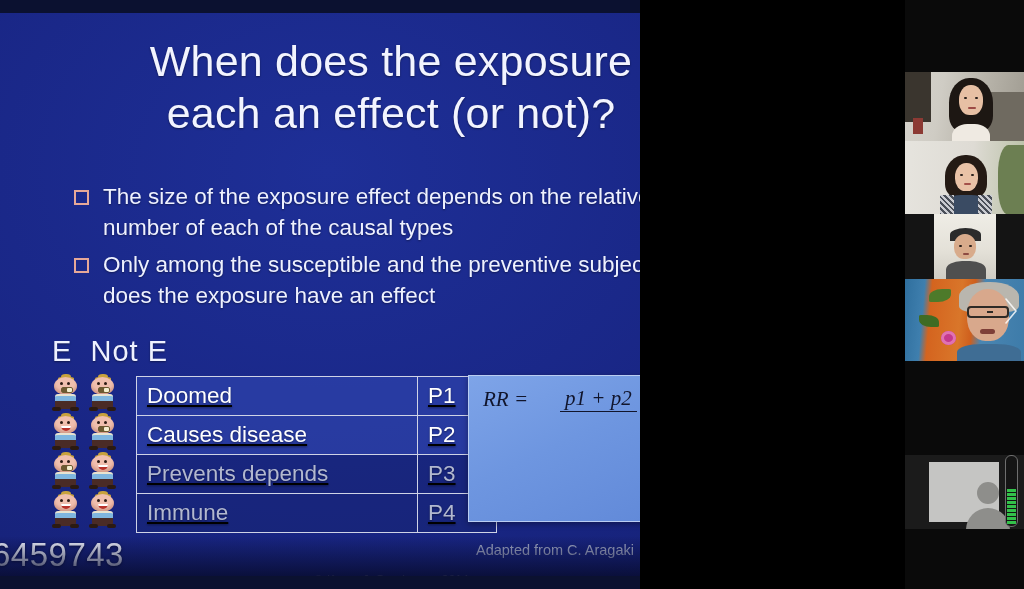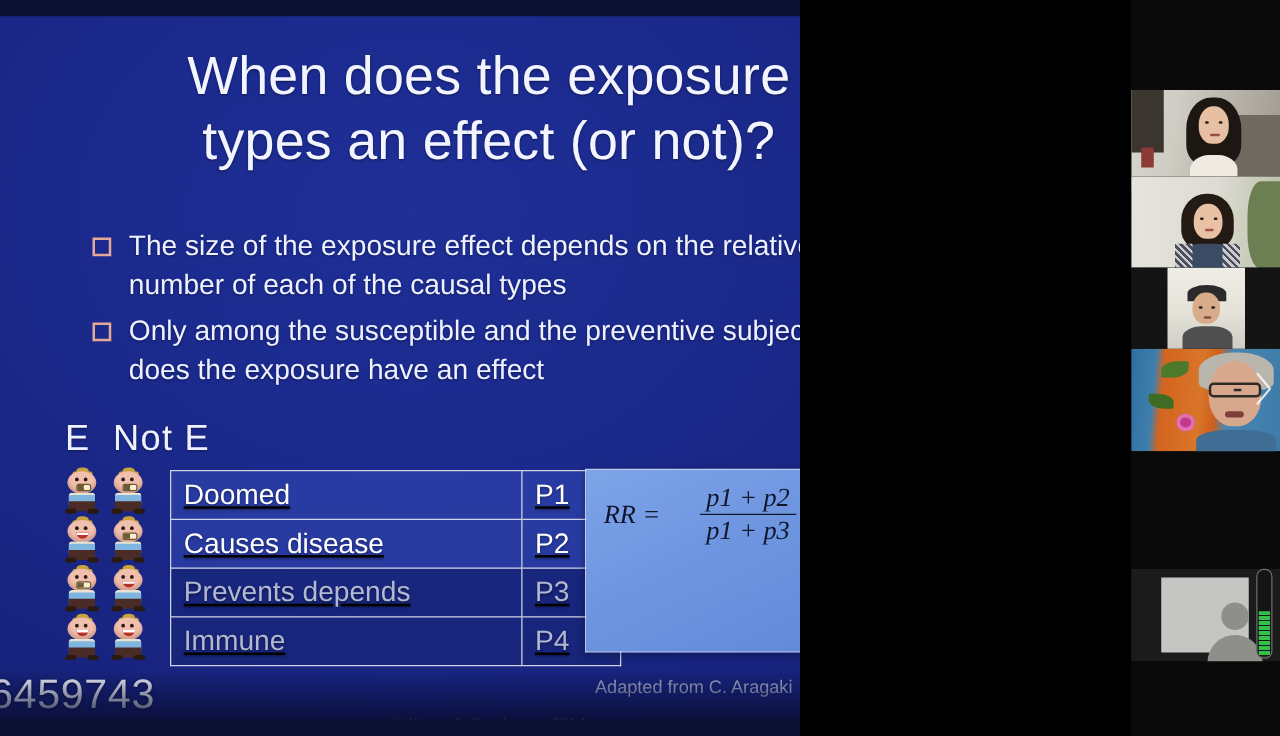--- a/index.html
+++ b/index.html
@@ -119,21 +119,21 @@
     position:absolute;left:468px;top:362px;width:278px;height:145px;
     background:linear-gradient(155deg,#7ea4e8 0%,#6e96e0 40%,#5d85d6 100%);
     border:1px solid #b9cdf2;
     box-shadow:0 2px 6px rgba(0,0,0,.35);
   }
   .frm{
     position:absolute;display:flex;align-items:center;
     font-family:"Liberation Serif", serif;font-style:italic;color:#11152c;gap:25px;
   }
   .frm .lhs{font-size:21px;margin-right:7px;white-space:nowrap;}
-  .frac{display:inline-flex;flex-direction:column;align-items:center;line-height:1.08;}
+  .frac{display:inline-flex;align-items:center;line-height:1.08;}
   .frac .num{padding:0 5px 1px;border-bottom:1.6px solid #11152c;}
   .frac .den{padding:1px 5px 0;}
   .frm.rr{left:14px;top:11px;}
   .frm.rr .frac{font-size:21px;}
   .frm.orr{left:14px;top:74px;}
   .frm.orr .frac{font-size:19px;}
 
   
   .adapted{
     position:absolute;left:476px;top:529px;
@@ -243,21 +243,21 @@
 </head>
 <body>
 
 <div class="screen">
 
   <div class="stage">
     <div class="slide">
 
       <div class="title">
         <span>When does the exposure</span>
-        <span>types an effect (or not)?</span>
+        <span>each an effect (or not)?</span>
       </div>
 
       <div class="bullets">
         <div class="bullet">
           <span class="mark"></span>
           <span class="txt">The size of the exposure effect depends on the relative number of each of the causal types</span>
         </div>
         <div class="bullet">
           <span class="mark"></span>
           <span class="txt">Only among the susceptible and the preventive subjects does the exposure have an effect</span>

